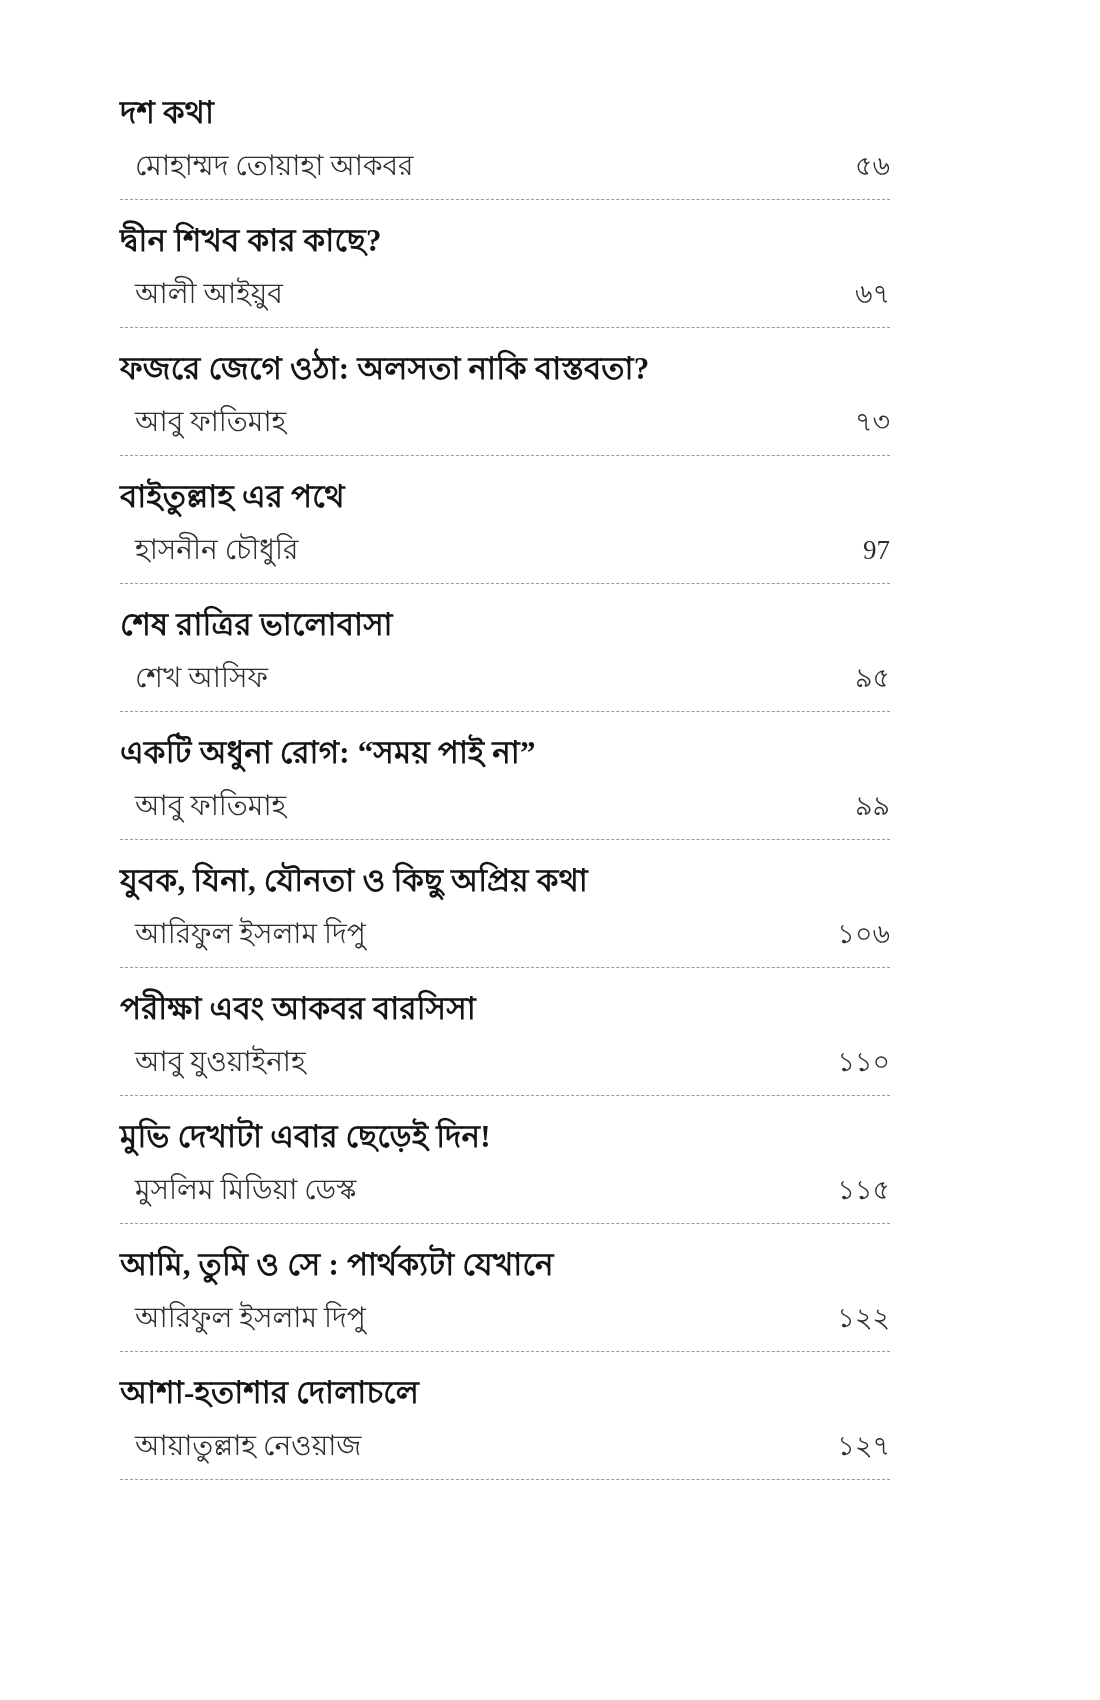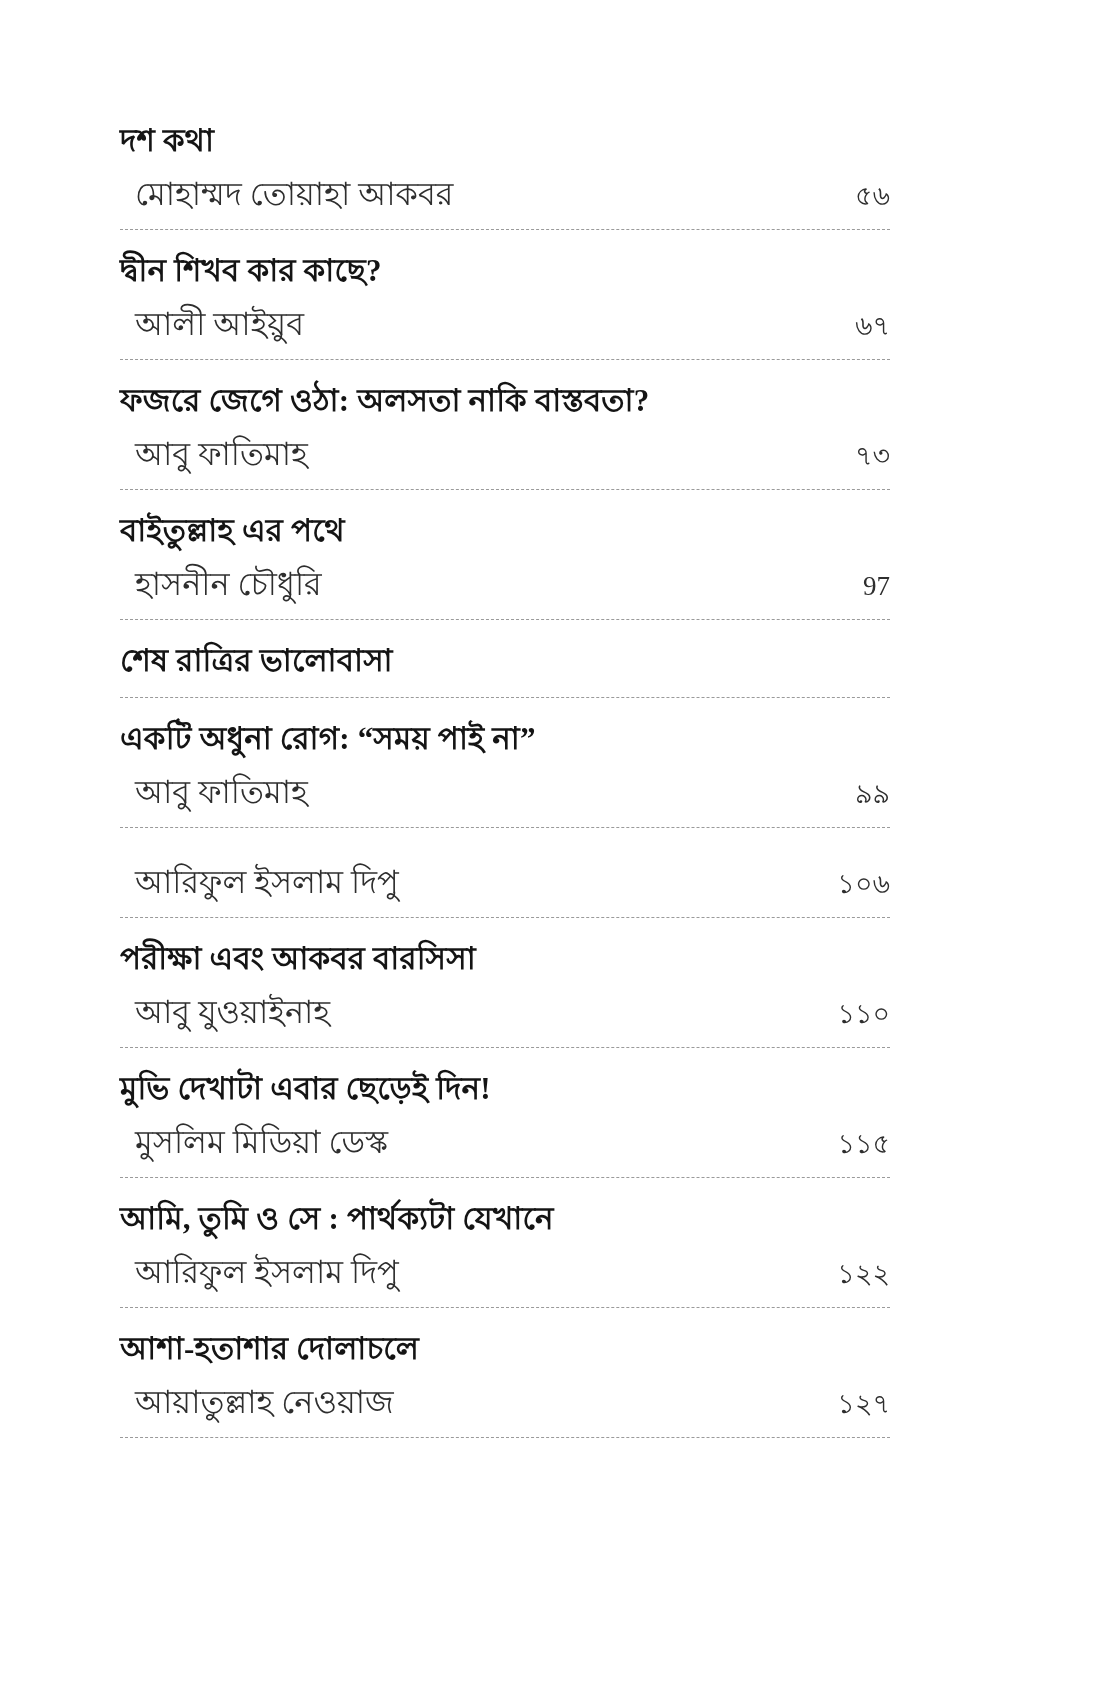--- a/index.html
+++ b/index.html
@@ -10,21 +10,21 @@
   }
   body {
     height: 1700px;
     position: relative;
     overflow: hidden;
   }
   .page {
     width: 1100px;
     height: 1700px;
     background: #ffffff;
-    padding: 100px 210px 0 120px;
+    padding: 72px 210px 0 120px;
   }
   .toc-list { width: 100%; }
   .entry {
     padding: 21px 0 16px 0;
     border-bottom: 1px dashed #9a9a9a;
   }
   .entry-title {
     font-size: 31px;
     line-height: 40px;
     font-weight: bold;
@@ -32,21 +32,21 @@
     letter-spacing: 0.2px;
   }
   .entry-meta {
     display: flex;
     justify-content: space-between;
     align-items: baseline;
     margin-top: 16px;
     padding-left: 15px;
   }
   .entry-author {
-    font-size: 32px;
+    font-size: 28px;
     line-height: 34px;
     color: #2e2e2e;
   }
   .entry-page {
     font-size: 27px;
     line-height: 34px;
     color: #2e2e2e;
     font-family: Liberation Serif, serif;
   }
 </style>
@@ -82,31 +82,36 @@
   <div class="entry">
     <div class="entry-title">বাইতুল্লাহ এর পথে</div>
     <div class="entry-meta">
       <span class="entry-author">হাসনীন চৌধুরি</span>
       <span class="entry-page">97</span>
     </div>
   </div>
 
   <div class="entry">
     <div class="entry-title">শেষ রাত্রির ভালোবাসা</div>
+    <div class="entry-meta">
+      <span class="entry-author">শেখ আসিফ</span>
+      <span class="entry-page">৯৫</span>
+    </div>
   </div>
 
   <div class="entry">
     <div class="entry-title">একটি অধুনা রোগ: “সময় পাই না”</div>
     <div class="entry-meta">
       <span class="entry-author">আবু ফাতিমাহ</span>
       <span class="entry-page">৯৯</span>
     </div>
   </div>
 
   <div class="entry">
+    <div class="entry-title">যুবক, যিনা, যৌনতা ও কিছু অপ্রিয় কথা</div>
     <div class="entry-meta">
       <span class="entry-author">আরিফুল ইসলাম দিপু</span>
       <span class="entry-page">১০৬</span>
     </div>
   </div>
 
   <div class="entry">
     <div class="entry-title">পরীক্ষা এবং আকবর বারসিসা</div>
     <div class="entry-meta">
       <span class="entry-author">আবু যুওয়াইনাহ</span>

